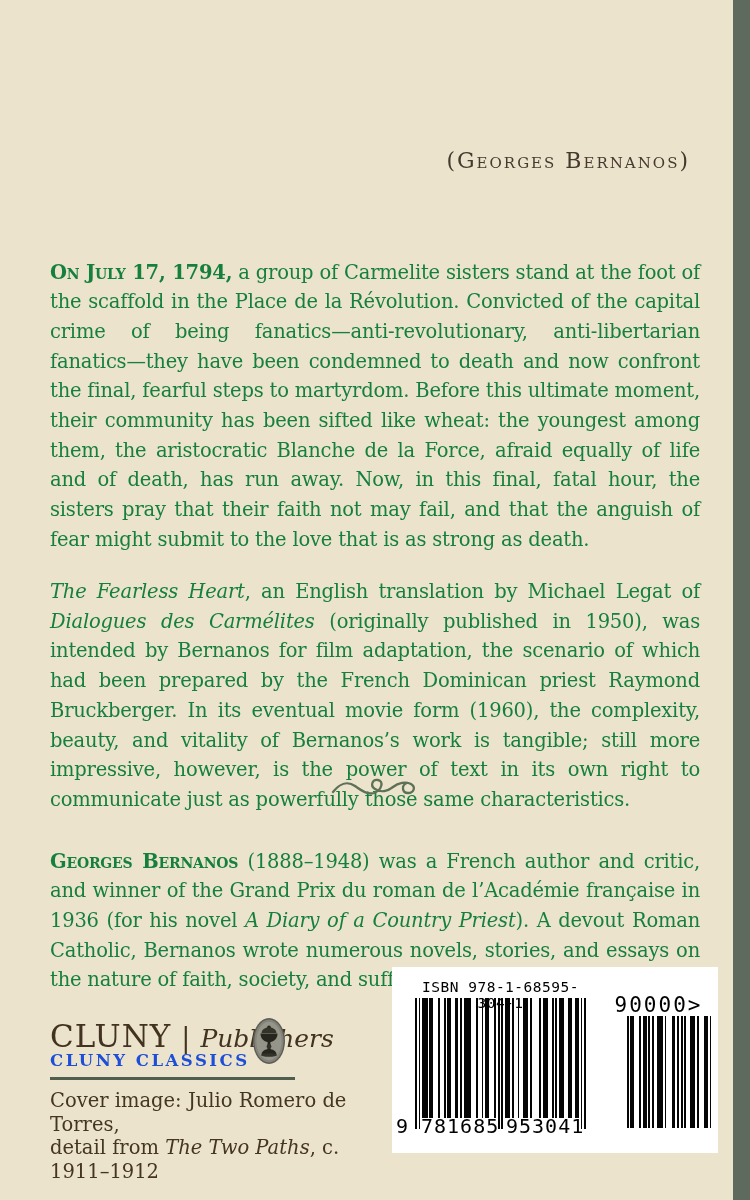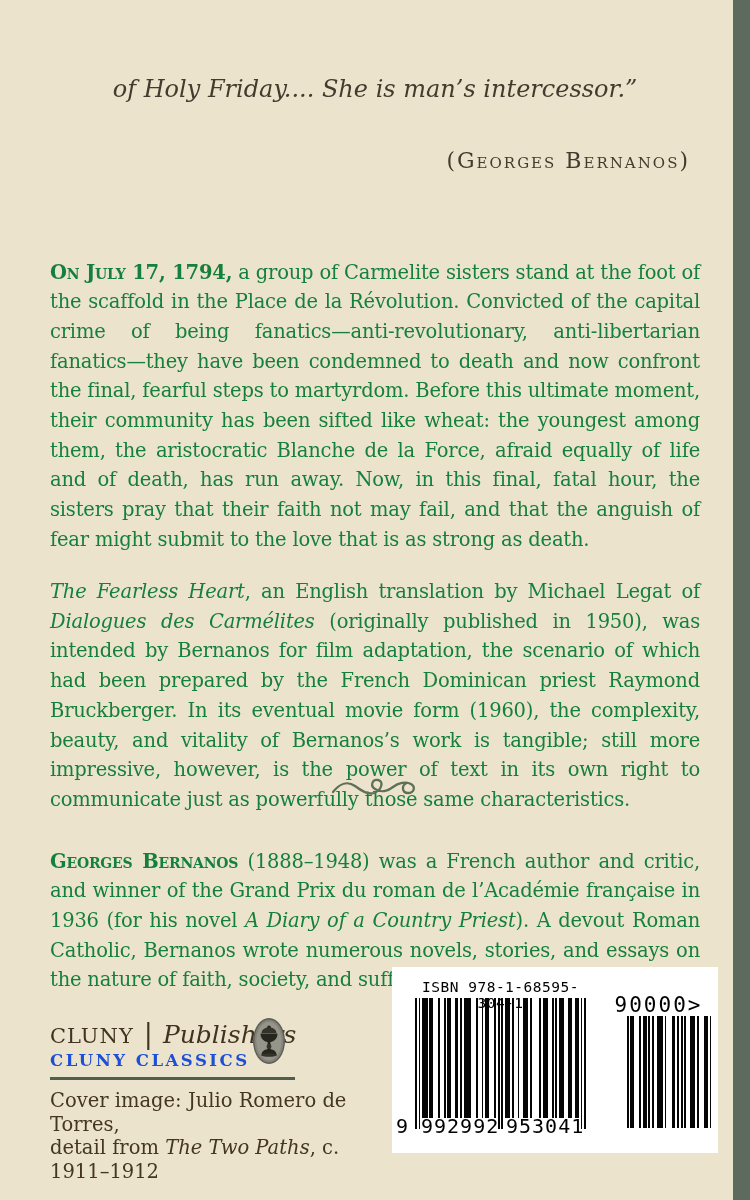--- a/index.html
+++ b/index.html
@@ -27,21 +27,21 @@
   .p2{top:533px;margin-top:44px;}
   .bio{top:827px;}
   .lead-caps{font-variant:small-caps;font-weight:bold;}
   .ital{font-style:italic;}
 
   
   .flourish{left:330px;top:772px;width:90px;height:34px;}
 
   
   .logo-row{left:50px;top:1018px;display:flex;align-items:baseline;color:#41331f;}
-  .logo-name{font-size:21px;letter-spacing:1px;}
+  .logo-name{font-size:31px;letter-spacing:1px;}
   .logo-sep{font-size:27px;font-weight:200;margin:0 10px;color:#41331f;}
   .logo-tagline{font-style:italic;font-size:25px;}
   .imprint{left:50px;top:1051px;font-weight:bold;font-size:16.5px;
     letter-spacing:2.5px;color:#1d4ed8;}
   .medallion{left:252px;top:1017px;}
   .rule{left:50px;top:1077px;width:245px;height:3px;background:#4f5f4d;}
   .credits{left:50px;top:1089px;width:330px;font-size:19.5px;line-height:23.5px;color:#44361f;}
 
   
   .bc-box{left:392px;top:967px;width:326px;height:186px;background:#ffffff;}
@@ -57,21 +57,20 @@
   .d-g2{left:114px;width:76px;}
   .bc-supp-label{position:absolute;left:213px;top:26px;width:107px;text-align:center;
     font-family:"DejaVu Sans Mono", monospace;font-size:21px;letter-spacing:2px;color:#000;}
 </style>
 </head>
 <body>
 
 <div class="abs edge-stripe"></div>
 
 <div class="abs quote">
-  <span>of Holy Friday.... She is man’s intercessor.”</span>
 </div>
 <div class="abs attribution">(Georges Bernanos)</div>
 
 <p class="abs para p1"><span class="lead-caps">On July 17, 1794,</span><span> a group of Carmelite sisters stand at the foot of the scaffold in the Place de la Révolution. Convicted of the capital crime of being fanatics—anti-revolutionary, anti-libertarian fanatics—they have been condemned to death and now confront the final, fearful steps to martyrdom. Before this ultimate moment, their community has been sifted like wheat: the youngest among them, the aristocratic Blanche de la Force, afraid equally of life and of death, has run away. Now, in this final, fatal hour, the sisters pray that their faith not may fail, and that the anguish of fear might submit to the love that is as strong as death.</span></p>
 
 <p class="abs para p2"><span class="ital">The Fearless Heart</span><span>, an English translation by Michael Legat of </span><span class="ital">Dialogues des Carmélites</span><span> (originally published in 1950), was intended by Bernanos for film adaptation, the scenario of which had been prepared by the French Dominican priest Raymond Bruckberger. In its eventual movie form (1960), the complexity, beauty, and vitality of Bernanos’s work is tangible; still more impressive, however, is the power of text in its own right to communicate just as powerfully those same characteristics.</span></p>
 
 <svg class="abs flourish" viewBox="0 0 90 34">
   <path d="M3 20 C10 11 18 9 25 14 C32 19 38 23 44 21 C52 18 54 9 48 8 C42 7 40 14 45 17 C51 21 58 19 63 15 C68 11 76 9 81 12 C86 15 84 21 78 21 C72 21 71 13 77 11" fill="none" stroke="#5e7156" stroke-width="2.3" stroke-linecap="round"></path>
 </svg>
@@ -179,15 +178,15 @@
       <div class="bar" style="left: 59.4px; width: 1.8px; height: 112px;"></div>
       <div class="bar" style="left: 64.8px; width: 1.8px; height: 112px;"></div>
       <div class="bar" style="left: 66.6px; width: 1.8px; height: 112px;"></div>
       <div class="bar" style="left: 68.4px; width: 1.8px; height: 112px;"></div>
       <div class="bar" style="left: 72px; width: 1.8px; height: 112px;"></div>
       <div class="bar" style="left: 79.2px; width: 1.8px; height: 112px;"></div>
       <div class="bar" style="left: 81px; width: 1.8px; height: 112px;"></div>
       <div class="bar" style="left: 84.6px; width: 1.8px; height: 112px;"></div>
     </div>
   <div class="bc-digits d-first">9</div>
-  <div class="bc-digits d-g1">992992</div>
+  <div class="bc-digits d-g1">781685</div>
   <div class="bc-digits d-g2">953041</div>
 </div>
 
 </body></html>

